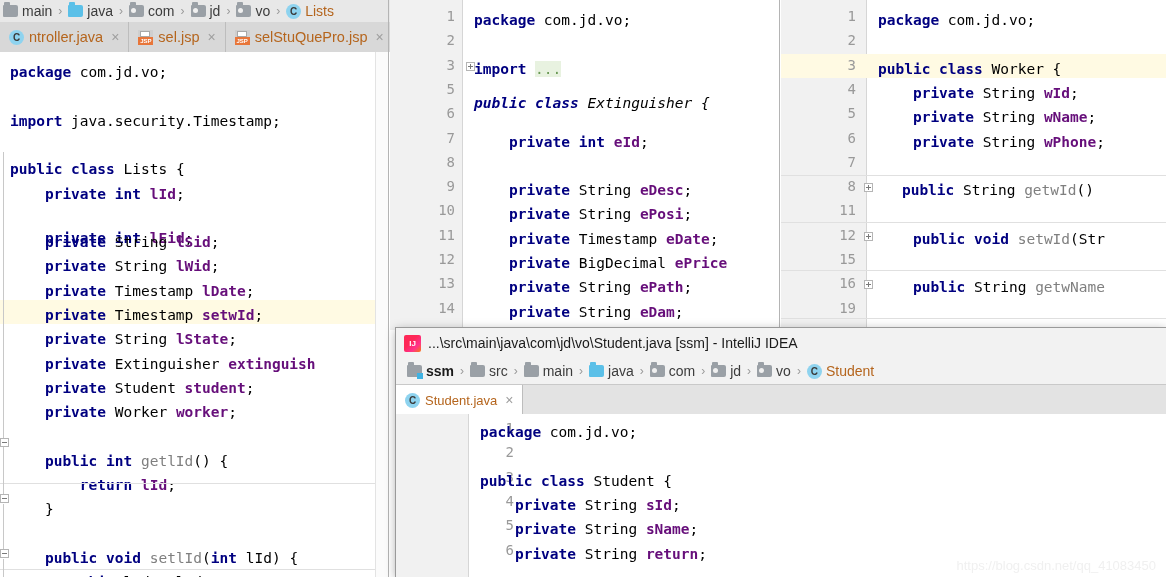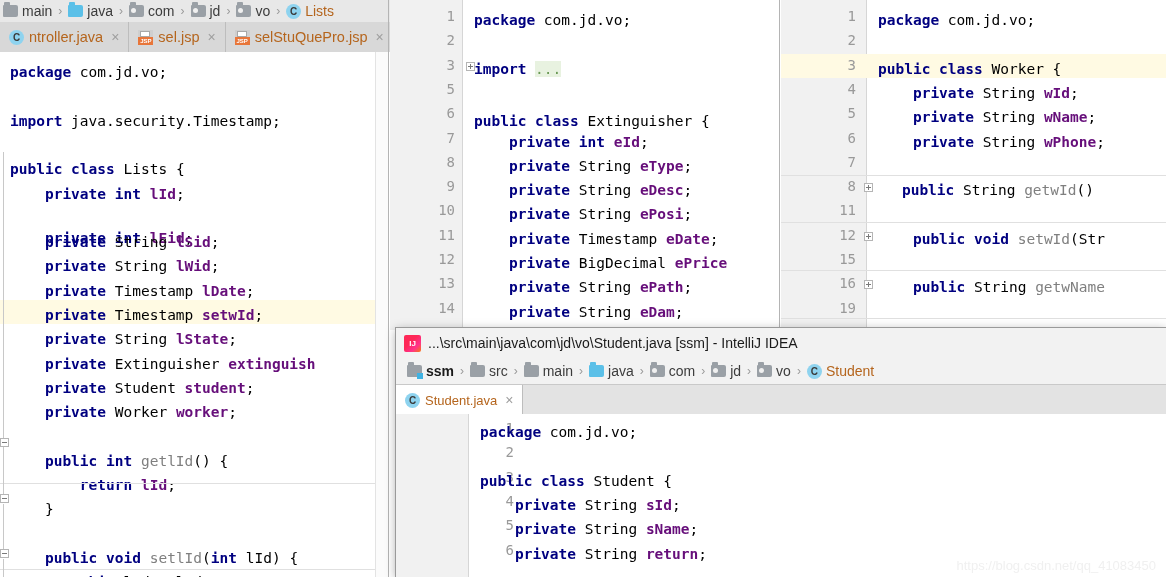--- a/index.html
+++ b/index.html
@@ -247,23 +247,22 @@
         <div class="lnum" style="top: 202.4px; right: 324px;">10</div>
         <div class="lnum" style="top: 226.7px; right: 324px;">11</div>
         <div class="lnum" style="top: 251px; right: 324px;">12</div>
         <div class="lnum" style="top: 275.3px; right: 324px;">13</div>
         <div class="lnum" style="top: 299.6px; right: 324px;">14</div>
         <div class="lnum" style="top: 323.9px; right: 324px;">15</div>
         <div class="code" style="position: absolute; left: 84px; top: 8px;"><span class="kw">package </span><span class="plain">com.jd.vo;</span></div>
         <div class="code" style="position: absolute; left: 84px; top: 32.3px;"></div>
         <div class="code" style="position: absolute; left: 84px; top: 56.6px;"><span class="kw">import </span><span class="dots">...</span></div>
         <div class="code" style="position: absolute; left: 84px; top: 80.9px;"></div>
-        <div class="code" style="position: absolute; left: 84px; top: 109px;"><span class="kw">public class </span><span class="plain">Extinguisher {</span></div>
+        <div class="code" style="position: absolute; left: 84px; top: 91px; font-style: italic;"><span class="kw">public class </span><span class="plain">Extinguisher {</span></div>
         <div class="code" style="position: absolute; left: 84px; top: 129.5px;"><span class="kw">    private int </span><span class="fld">eId</span><span class="plain">;</span></div>
-        <div class="code" style="position: absolute; left: 84px; top: 153.8px;"><span class="kw">    private </span><span class="typ">String </span><span class="fld">eType</span><span class="plain">;</span></div>
         <div class="code" style="position: absolute; left: 84px; top: 178.1px;"><span class="kw">    private </span><span class="typ">String </span><span class="fld">eDesc</span><span class="plain">;</span></div>
         <div class="code" style="position: absolute; left: 84px; top: 202.4px;"><span class="kw">    private </span><span class="typ">String </span><span class="fld">ePosi</span><span class="plain">;</span></div>
         <div class="code" style="position: absolute; left: 84px; top: 226.7px;"><span class="kw">    private </span><span class="typ">Timestamp </span><span class="fld">eDate</span><span class="plain">;</span></div>
         <div class="code" style="position: absolute; left: 84px; top: 251px;"><span class="kw">    private </span><span class="typ">BigDecimal </span><span class="fld">ePrice</span></div>
         <div class="code" style="position: absolute; left: 84px; top: 275.3px;"><span class="kw">    private </span><span class="typ">String </span><span class="fld">ePath</span><span class="plain">;</span></div>
         <div class="code" style="position: absolute; left: 84px; top: 299.6px;"><span class="kw">    private </span><span class="typ">String </span><span class="fld">eDam</span><span class="plain">;</span></div>
         <div class="foldplus" style="left: 76px; top: 61.6px;"></div>
       </div>
   </div>
   <div class="pane-div" style="left:779px;top:0;height:330px;bottom:auto;"></div>

